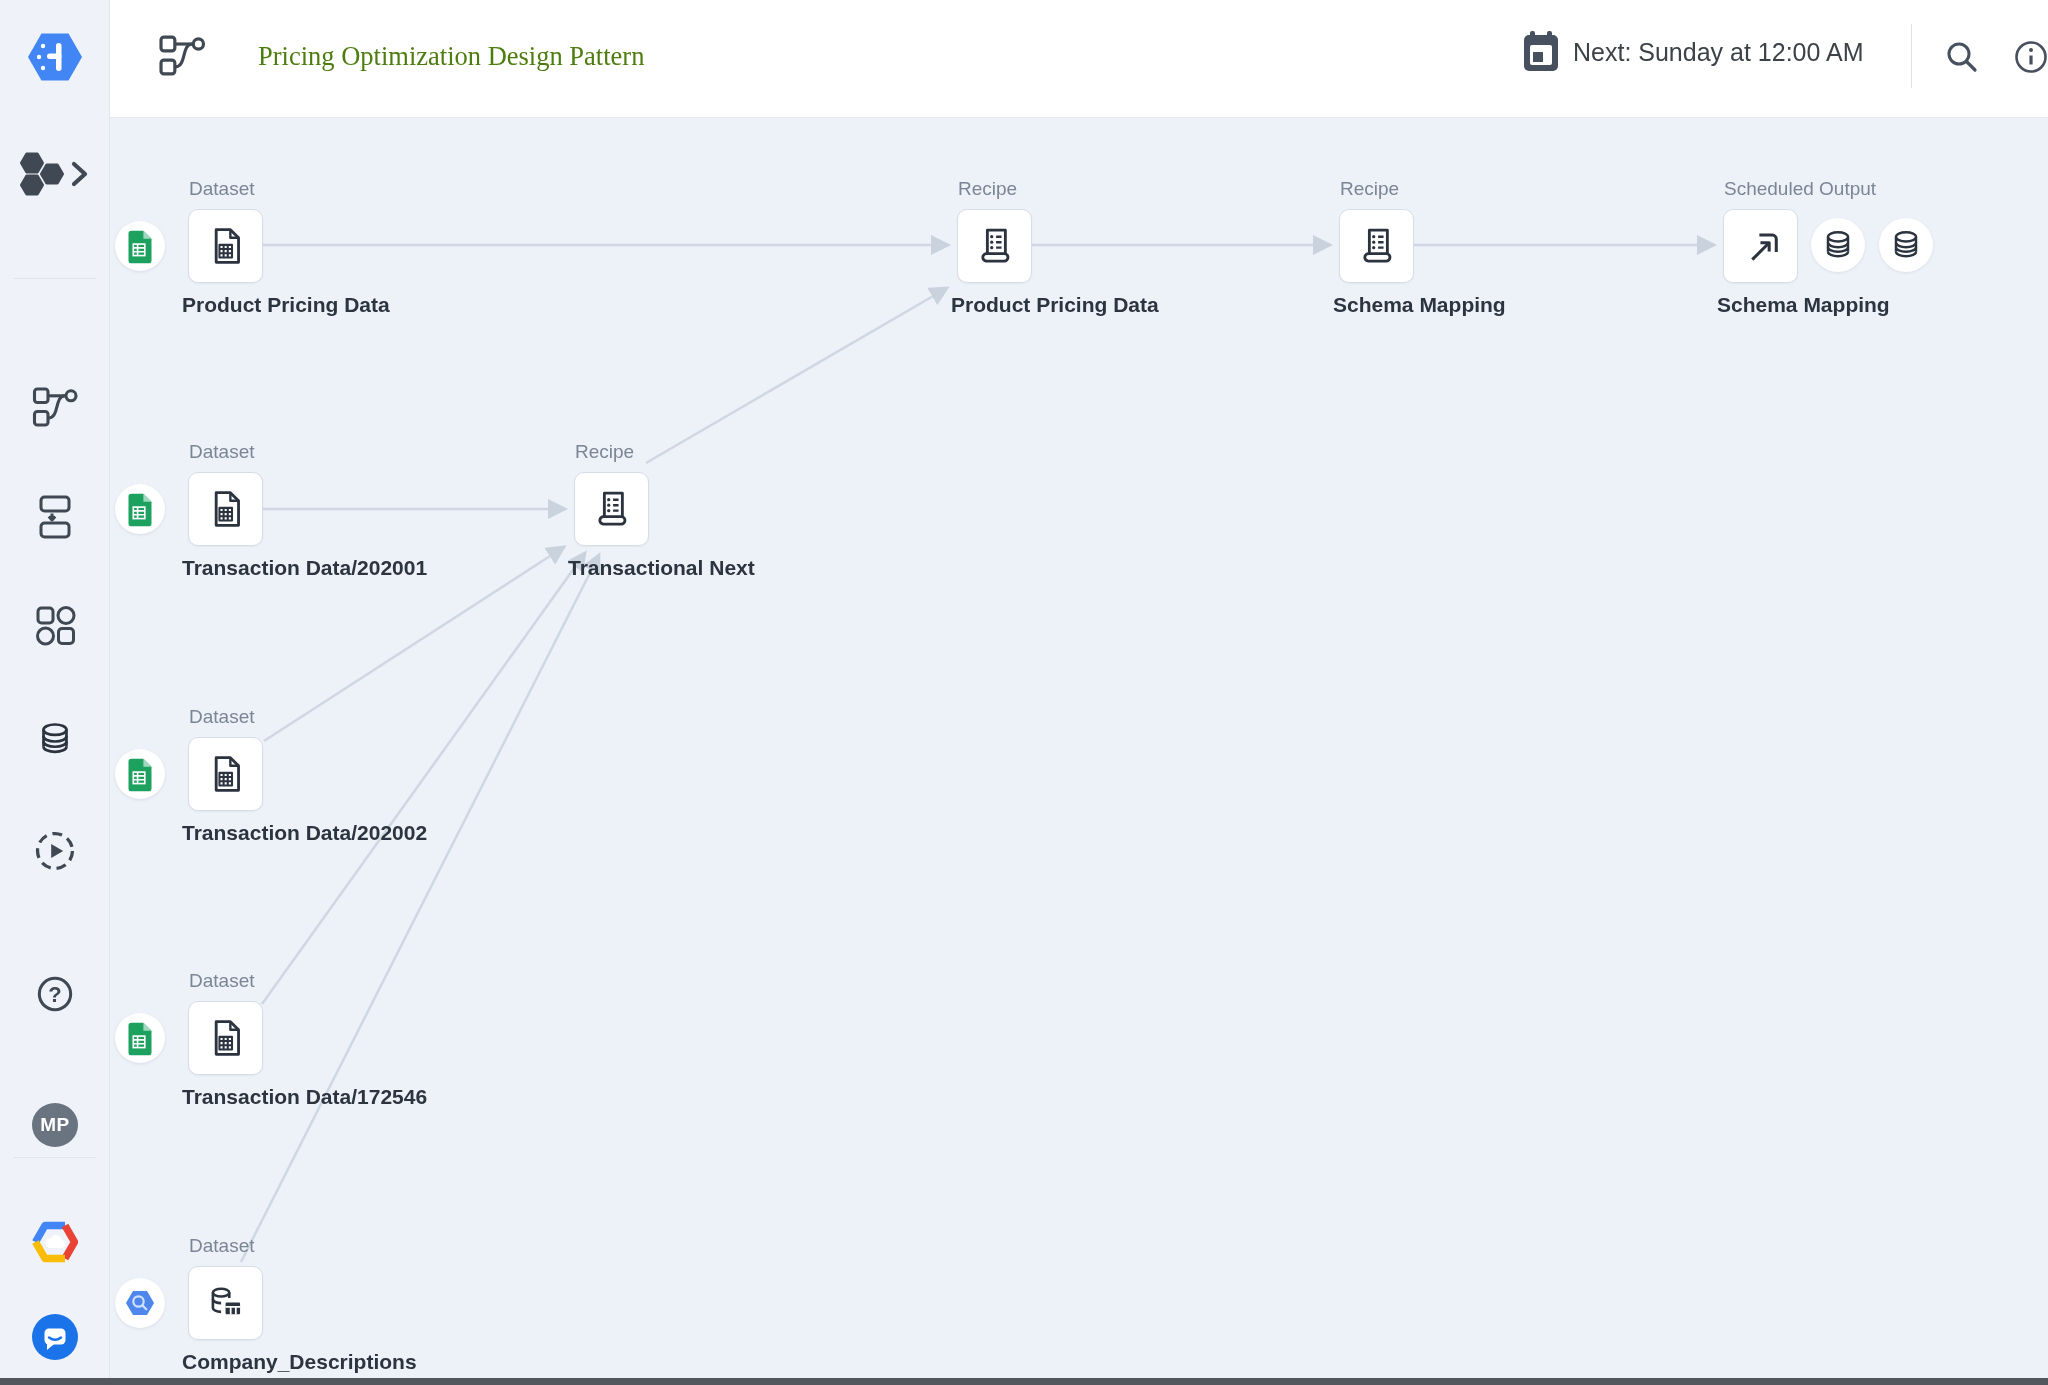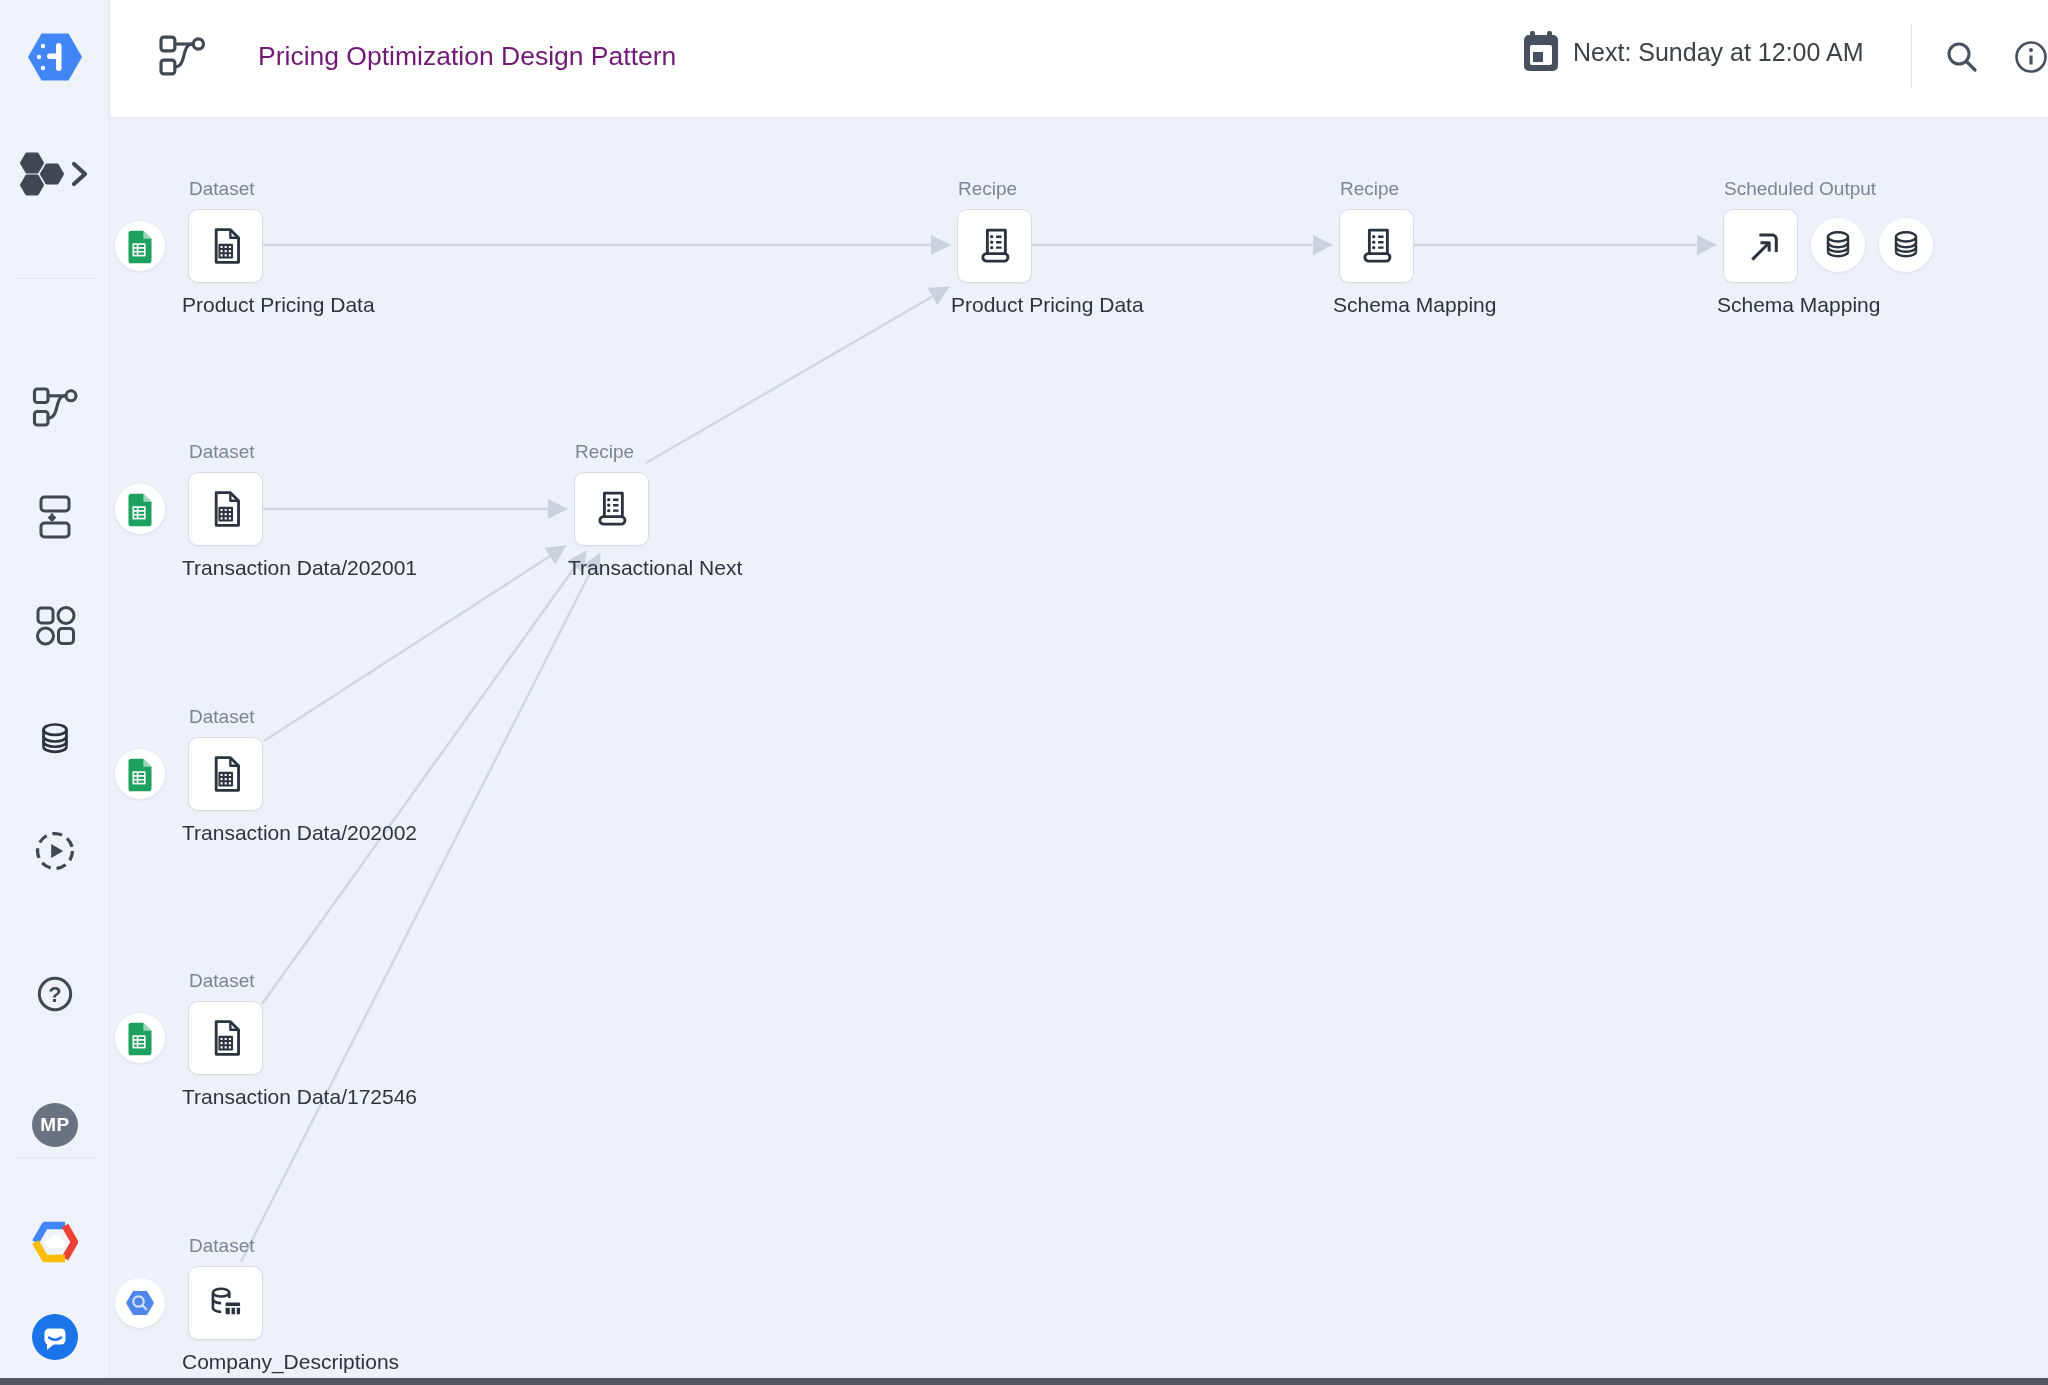--- a/index.html
+++ b/index.html
@@ -18,37 +18,37 @@
   .side-divider { position:absolute; left:14px; width:82px; height:1px; background:#dfe3ea; }
   .avatar { width:46px; height:44px; border-radius:50%; background:#6a7380; color:#fff;
     font-size:19px; font-weight:700; letter-spacing:.5px;
     display:flex; align-items:center; justify-content:center; }
   
   .header {
     position:absolute; left:110px; top:0; width:1938px; height:118px;
     background:#ffffff; border-bottom:1px solid #e5e8ee; z-index:20;
   }
   .header-flow-icon { position:absolute; left:47px; top:34px; }
-  .page-title { position:absolute; left:148px; top:41px; font-size:26.5px; color:#701a75; }
+  .page-title { position:absolute; left:148px; top:41px; font-size:26.5px; color:#4d7c0f;font-family:Liberation Serif, serif; }
   .schedule-group { position:absolute; left:1411px; top:30px; display:flex; align-items:center; gap:12px; cursor:pointer; }
   .schedule-label { font-size:25px; color:#3b4248; }
   .header-vdivider { position:absolute; left:1801px; top:24px; width:1px; height:64px; background:#dde1e8; }
   .header-icon-btn { position:absolute; top:35px; width:44px; height:44px; display:flex;
     align-items:center; justify-content:center; cursor:pointer; }
   
   .canvas { position:absolute; left:110px; top:118px; width:1938px; height:1260px; background:#edf1f8; }
   .edges { position:absolute; left:0; top:0; z-index:1; pointer-events:none; }
   .node { position:absolute; z-index:2; width:65px; cursor:pointer; }
   .node-box {
     width:75px; height:74px; background:#fff; border:1.5px solid #d7dde7; border-radius:10px;
     display:flex; align-items:center; justify-content:center;
     box-shadow:0 1px 2px rgba(70,80,100,.06);
   }
   .node-type { position:absolute; top:-31px; left:1px; font-size:19px; color:#7c8595; white-space:nowrap; }
-  .node-title { position:absolute; top:84px; left:-6px; font-size:21px; font-weight:400;
+  .node-title { position:absolute; top:84px; left:-6px; font-size:21px; font-weight:700;
     color:#2c3440; white-space:nowrap; }
   .badge {
     position:absolute; left:-73px; top:12px; width:50px; height:50px; border-radius:50%;
     background:#fff; box-shadow:0 1px 3px rgba(70,80,100,.12);
     display:flex; align-items:center; justify-content:center;
   }
   .io-circle {
     position:absolute; top:9px; width:54px; height:54px; border-radius:50%;
     background:#fff; box-shadow:0 1px 3px rgba(70,80,100,.10);
     display:flex; align-items:center; justify-content:center; cursor:pointer;

